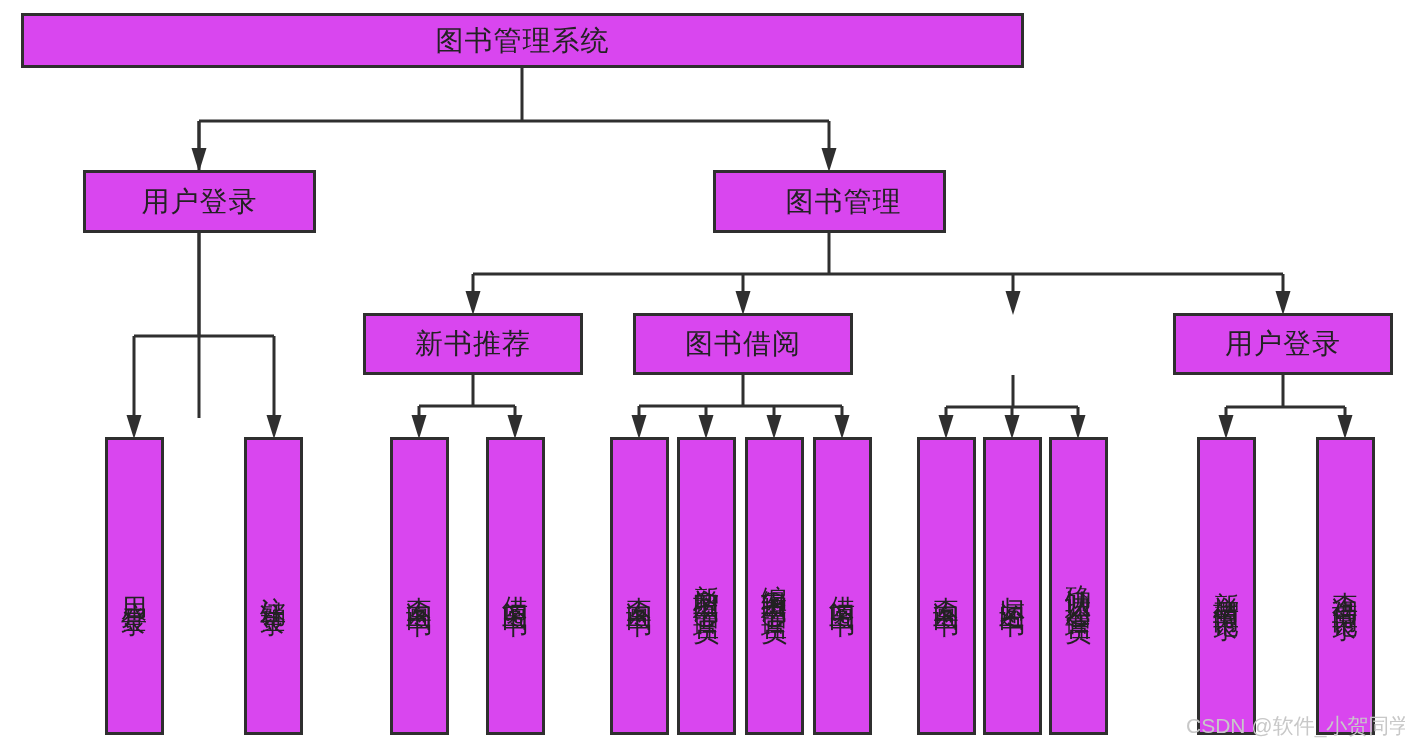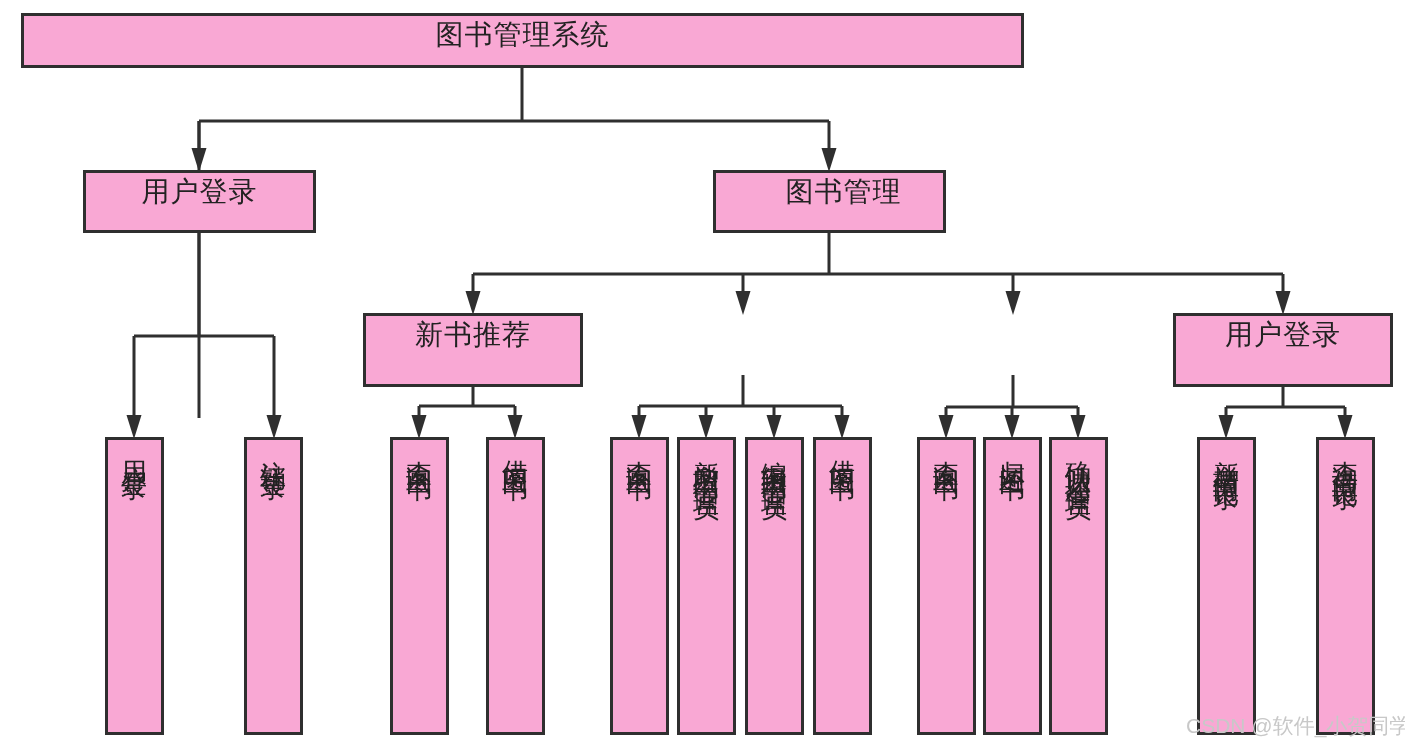--- a/index.html
+++ b/index.html
@@ -14,23 +14,23 @@
   #connectors {
     position: absolute;
     left: 0; top: 0;
     width: 1405px; height: 747px;
     z-index: 1;
   }
   .box {
     position: absolute;
     box-sizing: border-box;
     border: 3px solid #2f2f2f;
-    background: #f9a8d4;
+    background: #d946ef;
     display: flex;
-    align-items: flex-start;
+    align-items: center;
     justify-content: center;
     z-index: 2;
   }
   .h-label {
     font-size: 28px;
     color: #222222;
     letter-spacing: 1px;
     white-space: nowrap;
   }
   .v-label {
@@ -41,21 +41,21 @@
     line-height: 1;
     color: #222222;
   }
   
   .n-root   { left: 21px;   top: 13px;  width: 1003px; height: 55px; }
   
   .lvl2     { top: 170px; height: 63px; width: 233px; }
   .n-userlogin { left: 83px; }
   .n-bookmgmt  { left: 713px; padding-left: 28px; }
   
-  .lvl3     { top: 313px; height: 74px; width: 220px; font-family: Liberation Mono, monospace; }
+  .lvl3     { top: 313px; height: 62px; width: 220px; font-family: Liberation Mono, monospace; }
   .n-newbook { left: 363px; }
   .n-borrow  { left: 633px; }
   .n-current { left: 903px; }
   .n-record  { left: 1173px; }
   
   .leaf     { top: 437px; height: 298px; width: 59px; }
   .n-l-login   { left: 105px; }
   .n-l-logout  { left: 244px; }
   .n-l-nb-q    { left: 390px; }
   .n-l-nb-b    { left: 486px; }
@@ -132,20 +132,23 @@
   <div class="box lvl2 n-userlogin">
     <span class="h-label">用户登录</span>
   </div>
   <div class="box lvl2 n-bookmgmt">
     <span class="h-label">图书管理</span>
   </div>
 
   <div class="box lvl3 n-newbook">
     <span class="h-label">新书推荐</span>
   </div>
+  <div class="box lvl3 n-borrow">
+    <span class="h-label">图书借阅</span>
+  </div>
   <div class="box lvl3 n-record">
     <span class="h-label">用户登录</span>
   </div>
 
   <div class="box leaf n-l-login">
     <span class="v-label">用户登录</span>
   </div>
   <div class="box leaf n-l-logout">
     <span class="v-label">注销登录</span>
   </div>

